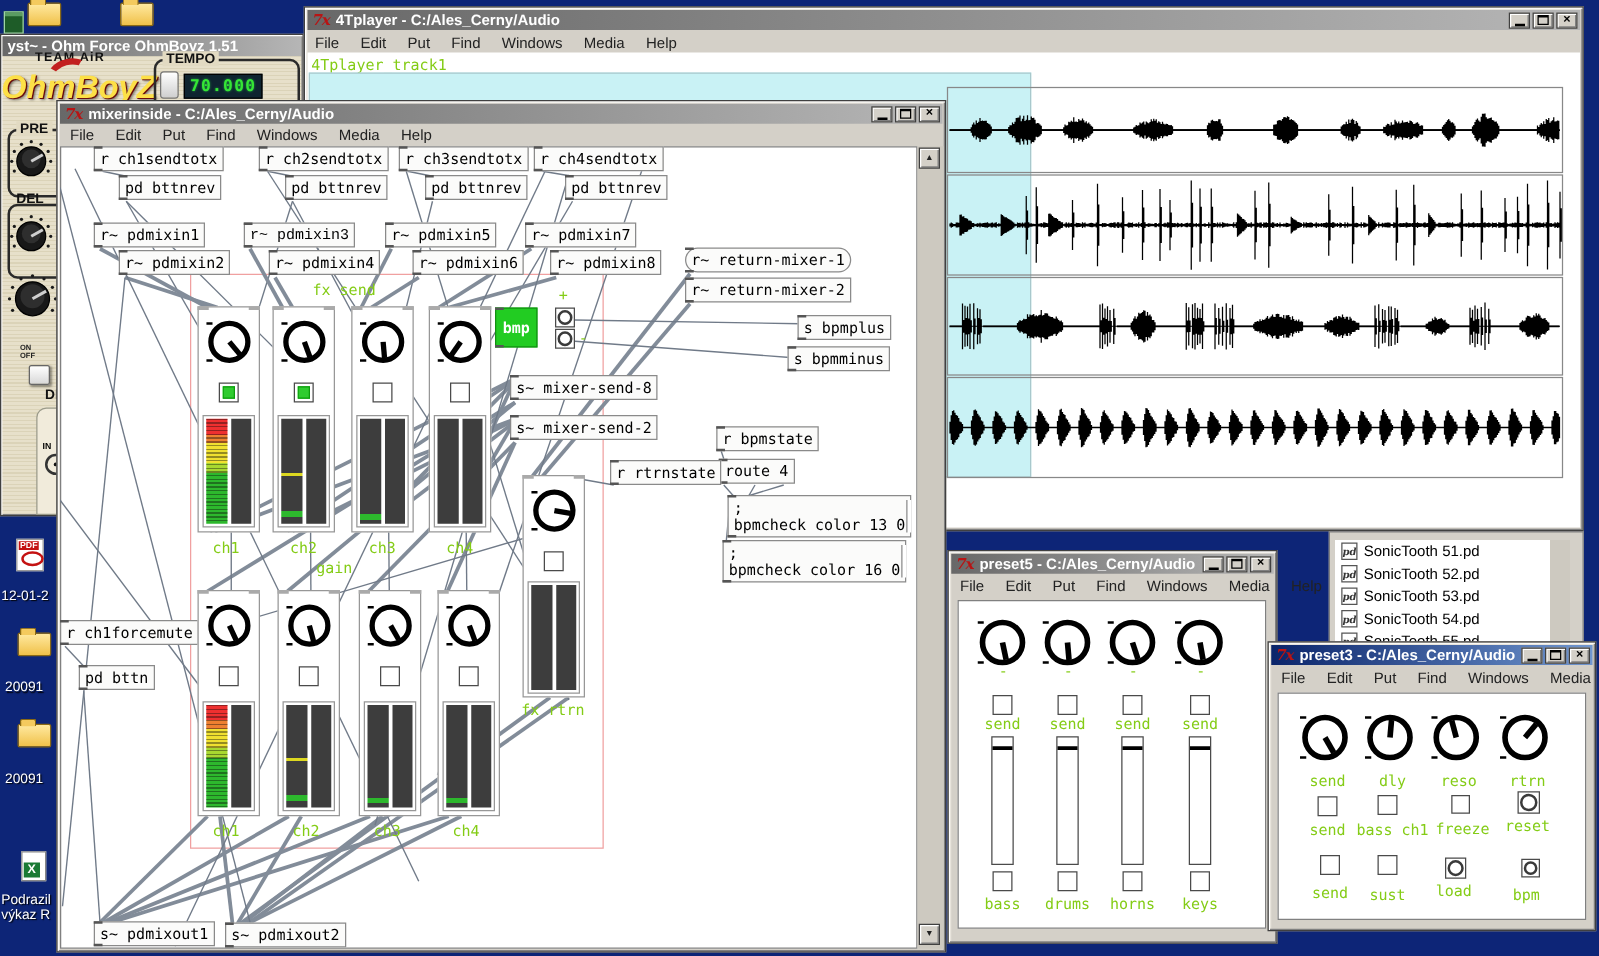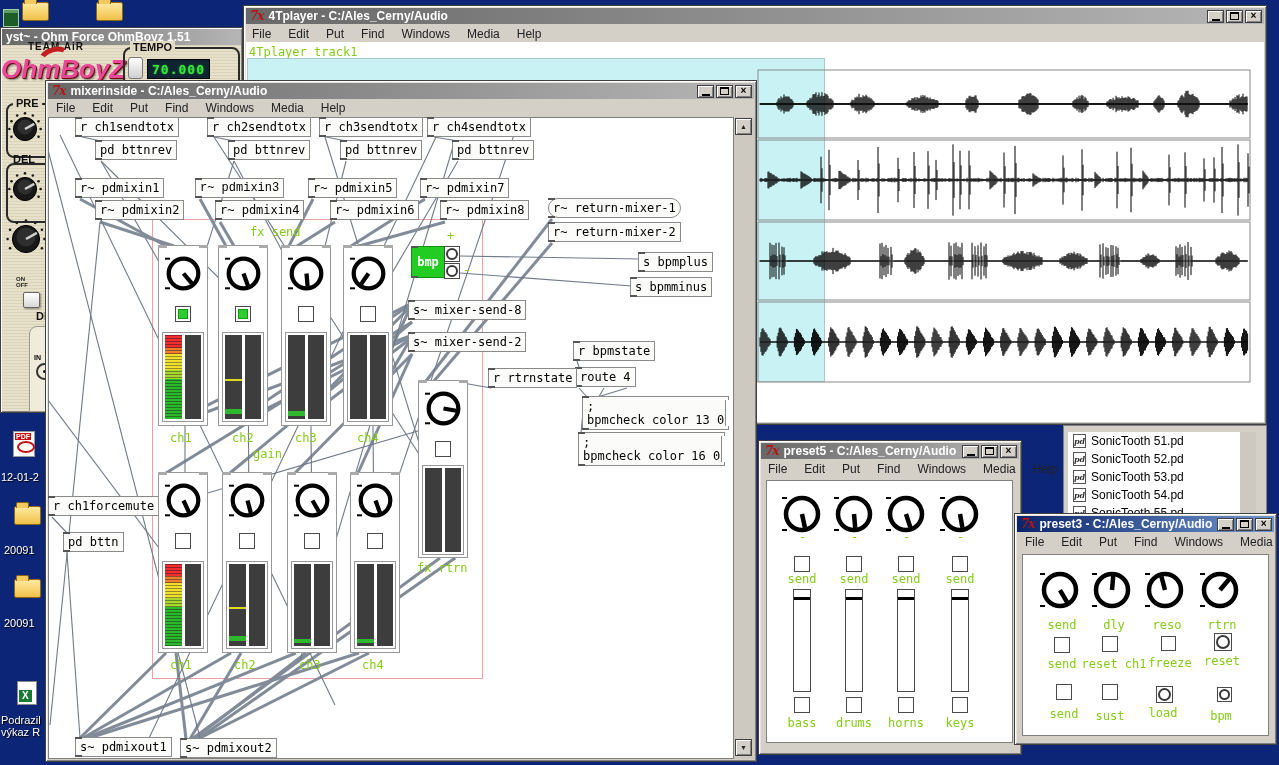--- a/index.html
+++ b/index.html
@@ -80,21 +80,21 @@
 </div>
 
 <div class="layer" id="L-ohm">
   <div class="win" style="left:0;top:27px;width:243px;height:386px"></div>
   <div class="tbar" style="left:2px;top:29px;width:239px">
     <span>yst~ - Ohm Force OhmBoyz 1.51</span>
   </div>
   <div class="ohmbody" style="left:2px;top:45px;width:239px;height:366px"></div>
   <div class="abs" style="left:28px;top:41px;font:bold 10px 'Liberation Sans',sans-serif;letter-spacing:1px;color:#111">TEAM AiR</div>
   <div class="abs" style="left:38px;top:47px;width:34px;height:24px;border:5px solid transparent;border-top:5px solid #c22020;border-radius:50%;transform:rotate(-15deg)"></div>
-  <div class="abs" style="left:1px;top:54px;font:bold italic 26px 'Liberation Sans',sans-serif;color:#ec4899;text-shadow:1px 1px 0 #6a0c0c,2px 2px 2px rgba(0,0,0,.45)">OhmBoyZ</div>
+  <div class="abs" style="left:1px;top:54px;font:bold italic 26px 'Liberation Sans',sans-serif;color:#fde047;text-shadow:1px 1px 0 #6a0c0c,2px 2px 2px rgba(0,0,0,.45)">OhmBoyZ</div>
   <div class="grp" style="left:123px;top:47px;width:117px;height:50px"></div>
   <div class="grplabel" style="left:130px;top:41px">TEMPO</div>
   <div class="abs" style="left:128px;top:57px;width:15px;height:22px;background:linear-gradient(#fff,#cfcfcf);border:1px solid #777;border-radius:3px"></div>
   <div class="lcd" style="left:147px;top:59px;width:63px;height:20px">
       <span>70.000</span>
     </div>
   <div class="grp" style="left:6px;top:103px;width:60px;height:55px"></div>
   <div class="grplabel" style="left:13px;top:97px">PRE</div>
 
   <div class="grplabel" style="left:10px;top:153px;background:transparent">DEL</div>
@@ -353,21 +353,21 @@
       <div class="pdobj" style="left: 408px; top: 332px;">s~ mixer-send-2</div>
       <div class="pdobj" style="left: 573px; top: 341px;">r bpmstate</div>
       <div class="pdobj" style="left: 575px; top: 367px;">route 4</div>
       <div class="pdobj" style="left: 488px; top: 368px;">r rtrnstate</div>
       <div class="pdobj" style="left: 48px; top: 496px;">r ch1forcemute</div>
       <div class="pdobj" style="left: 63px; top: 532px;">pd bttn</div>
       <div class="pdobj" style="left: 75px; top: 737px;">s~ pdmixout1</div>
       <div class="pdobj" style="left: 180px; top: 738px;">s~ pdmixout2</div>
       <div class="pdobj pdmsg" style="left: 582px; top: 396px;">; <br>bpmcheck color 13 0<span class="flag"></span></div>
       <div class="pdobj pdmsg" style="left: 578px; top: 432px;">; <br>bpmcheck color 16 0<span class="flag"></span></div>
-      <div class="pdobj bmpbox" style="left: 411px; top: 246px; width: 34px; height: 32px;">bmp</div>
+      <div class="pdobj bmpbox" style="left: 396px; top: 246px; width: 34px; height: 32px;">bmp</div>
       <div class="bang" style="left: 444px; top: 246px; width: 16px; height: 16px;"></div>
       <div class="bang" style="left: 444px; top: 263px; width: 16px; height: 16px;"></div>
       <div class="pdcomment" style="left: 447px; top: 229px;">+</div>
       <div class="pdcomment" style="left: 463px; top: 263px;">-</div>
       <div class="pdcomment" style="left: 250px; top: 225px;">fx send</div>
       <div class="pdcomment" style="left: 253px; top: 447px;">gain</div>
       <div class="pdcomment" style="left: 417px; top: 561px;">fx rtrn</div>
       <div class="strip" style="left: 158px; top: 245px; width: 50px; height: 181px;">
         <div class="knob" style="left: 6px; top: 9px; width: 37px; height: 37px;"><svg width="37" height="37" viewBox="0 0 37 37">
             <circle cx="18.5" cy="18.5" r="14.8" fill="none" stroke="#000" stroke-width="4.245"></circle>
@@ -628,21 +628,21 @@
           <line x1="20" y1="20" x2="29.050449544386474" y2="9.214094240884789" stroke="#000" stroke-width="4.5"></line>
           <line x1="0" y1="4" x2="5" y2="4" stroke="#000" stroke-width="2"></line>
           <line x1="0" y1="36" x2="5" y2="36" stroke="#000" stroke-width="2"></line>
         </svg></div>
       <div class="pdcomment ctr" style="left: 1222px; top: 618px;">rtrn</div>
       <div class="toggle" style="left: 1054px; top: 637px; width: 16px; height: 16px;"></div>
       <div class="toggle" style="left: 1102px; top: 636px; width: 16px; height: 16px;"></div>
       <div class="toggle" style="left: 1161px; top: 636px; width: 15px; height: 15px;"></div>
       <div class="bang" style="left: 1214px; top: 633px; width: 18px; height: 18px;"></div>
       <div class="pdcomment ctr" style="left: 1062px; top: 657px;">send</div>
-      <div class="pdcomment ctr" style="left: 1114px; top: 657px;">reset ch1</div>
+      <div class="pdcomment ctr" style="left: 1114px; top: 657px;">bass ch1</div>
       <div class="pdcomment ctr" style="left: 1170px; top: 656px;">freeze</div>
       <div class="pdcomment ctr" style="left: 1222px; top: 654px;">reset</div>
       <div class="toggle" style="left: 1056px; top: 684px; width: 16px; height: 16px;"></div>
       <div class="toggle" style="left: 1102px; top: 684px; width: 16px; height: 16px;"></div>
       <div class="bang" style="left: 1156px; top: 686px; width: 17px; height: 17px;"></div>
       <div class="bang" style="left: 1217px; top: 687px; width: 15px; height: 15px;"></div>
       <div class="pdcomment ctr" style="left: 1064px; top: 707px;">send</div>
       <div class="pdcomment ctr" style="left: 1110px; top: 709px;">sust</div>
       <div class="pdcomment ctr" style="left: 1163px; top: 706px;">load</div>
       <div class="pdcomment ctr" style="left: 1221px; top: 709px;">bpm</div>

